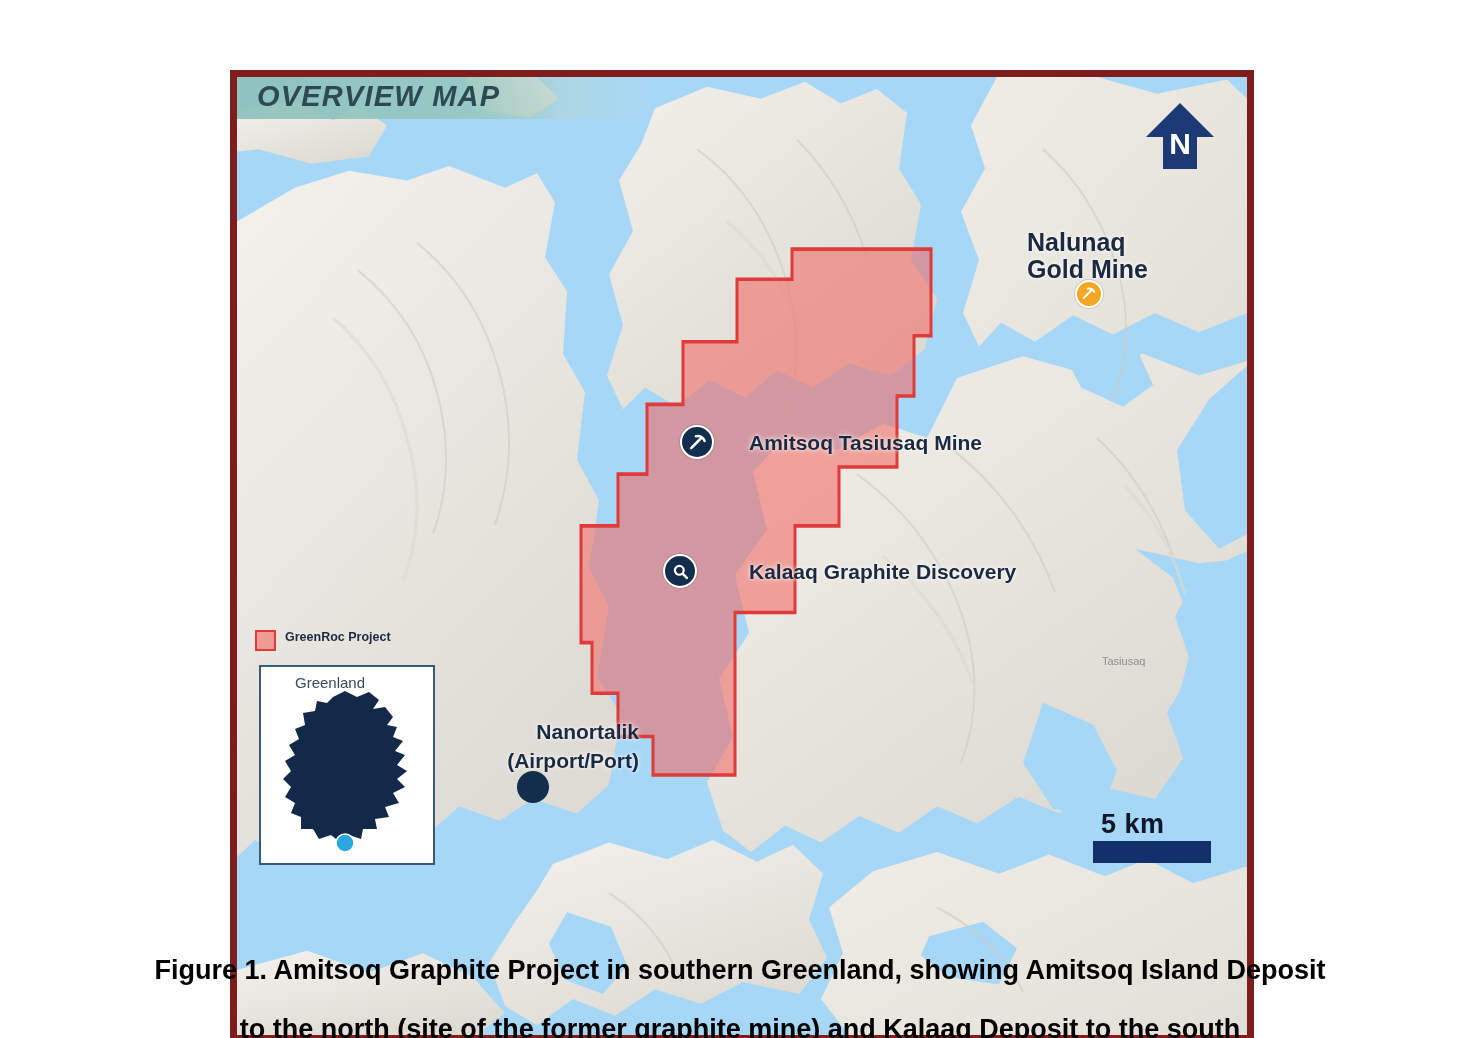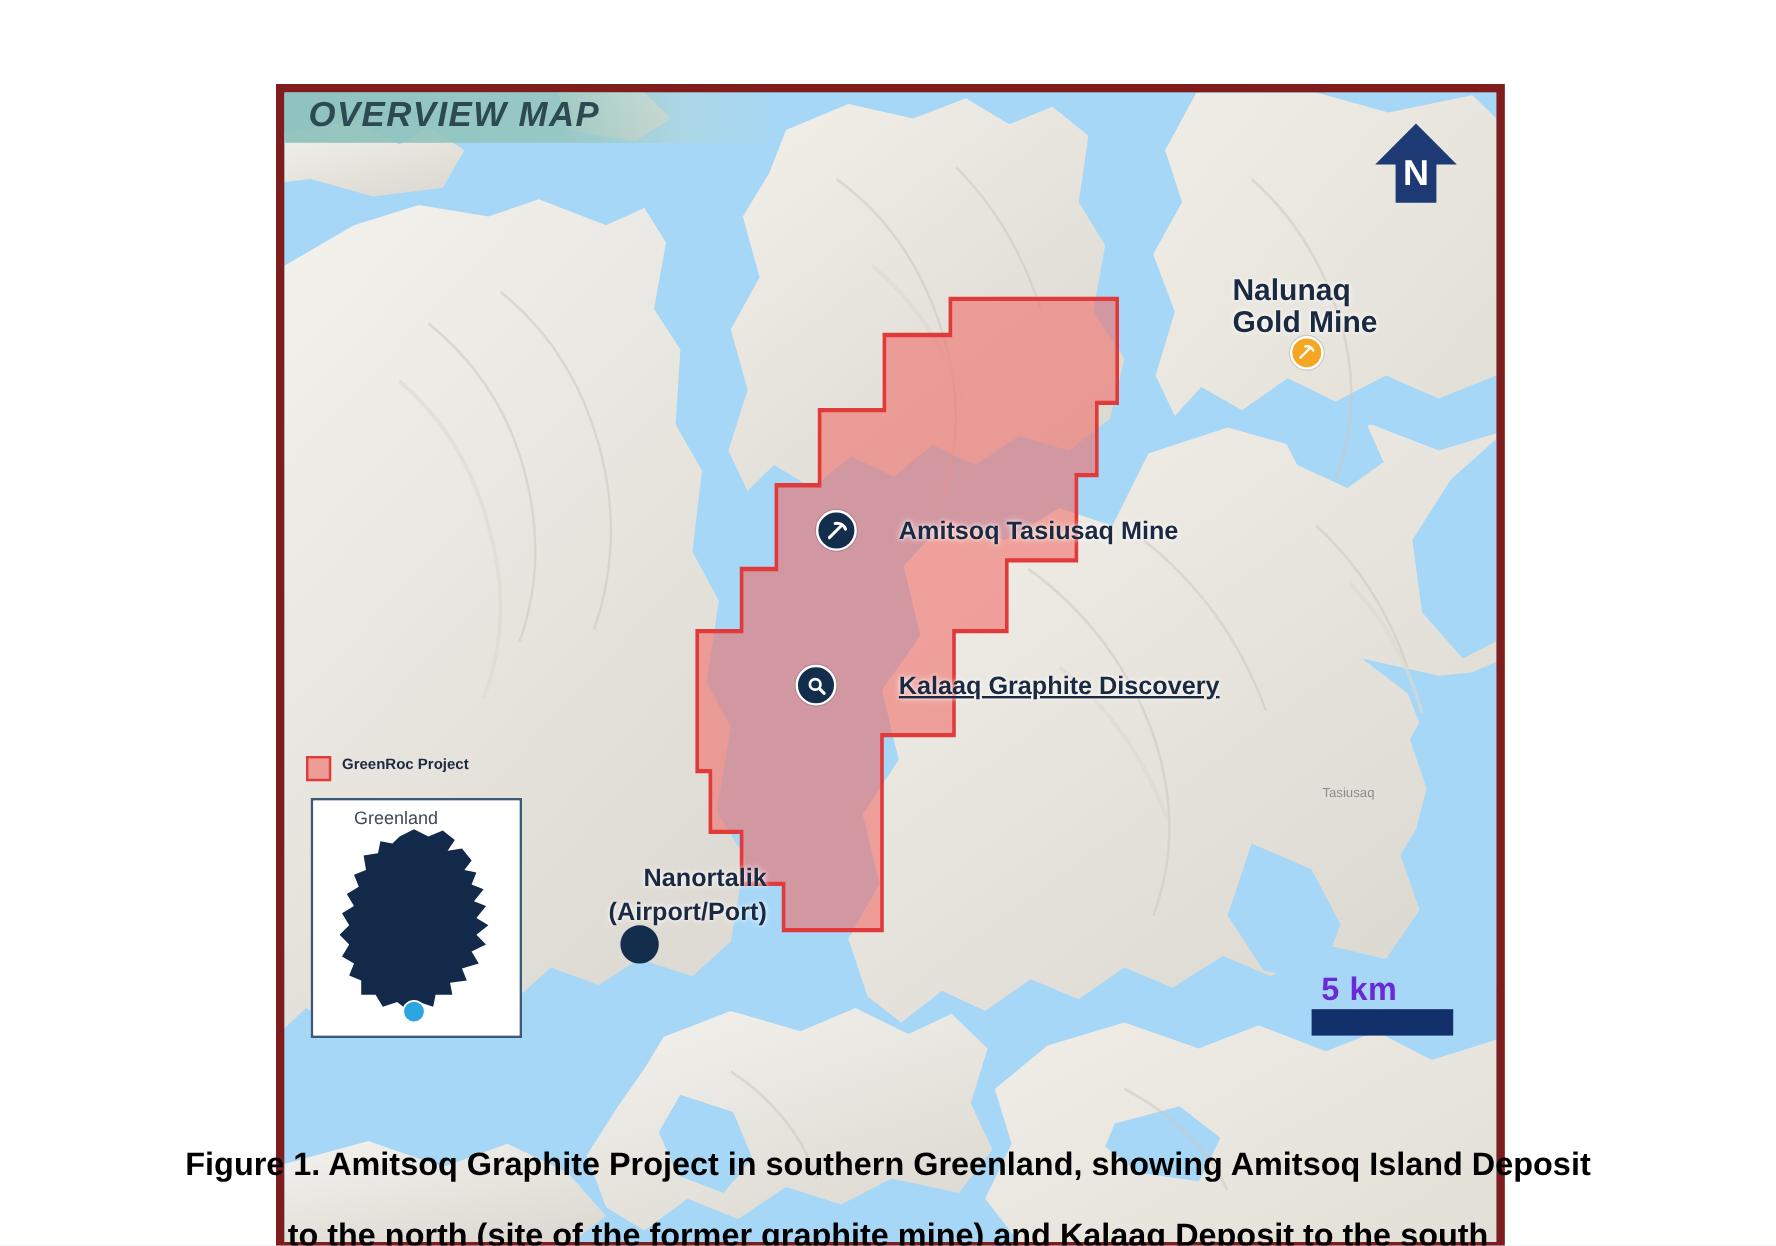--- a/index.html
+++ b/index.html
@@ -98,21 +98,20 @@
     line-height: 27px;
     text-align: left;
   }
   #label-amitsoq {
     left: 512px; top: 354px;
     font-size: 21px;
   }
   #label-kalaaq {
     left: 512px; top: 483px;
     font-size: 21px;
-    text-decoration: underline;
   }
   #label-nanortalik {
     left: 222px; top: 640px;
     font-size: 21px;
     line-height: 29px;
     text-align: right;
     width: 180px;
   }
   #label-tasiusaq {
     left: 865px; top: 578px;
@@ -204,21 +203,21 @@
   
   #scalebar {
     position: absolute;
     left: 856px;
     top: 732px;
     width: 118px;
   }
   #scalebar-label {
     font-size: 27px;
     font-weight: bold;
-    color: #6d28d9;
+    color: #0f172a;
     font-family: "Liberation Sans", sans-serif;
     letter-spacing: 0.5px;
     line-height: 30px;
     padding-left: 8px;
   }
   #scalebar-bar {
     width: 118px;
     height: 22px;
     background: #12306b;
     margin-top: 2px;

